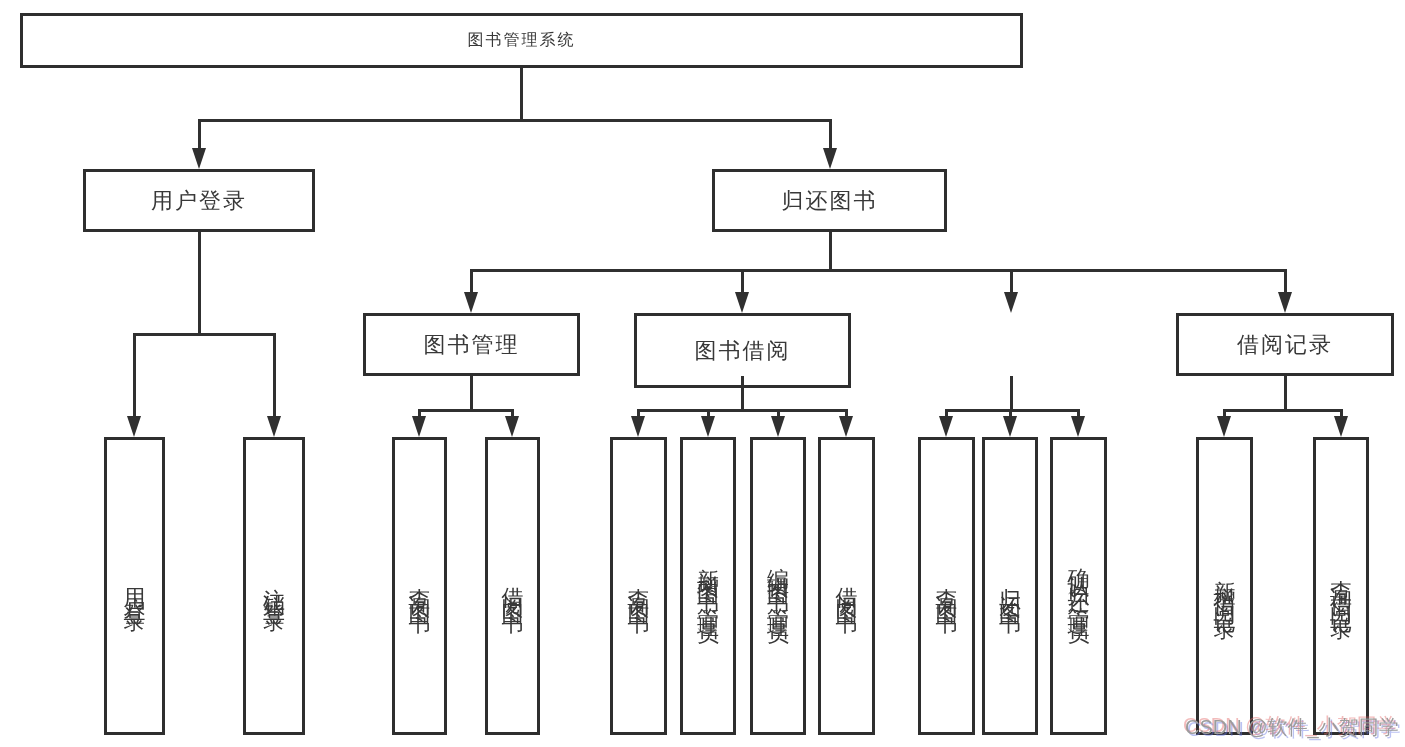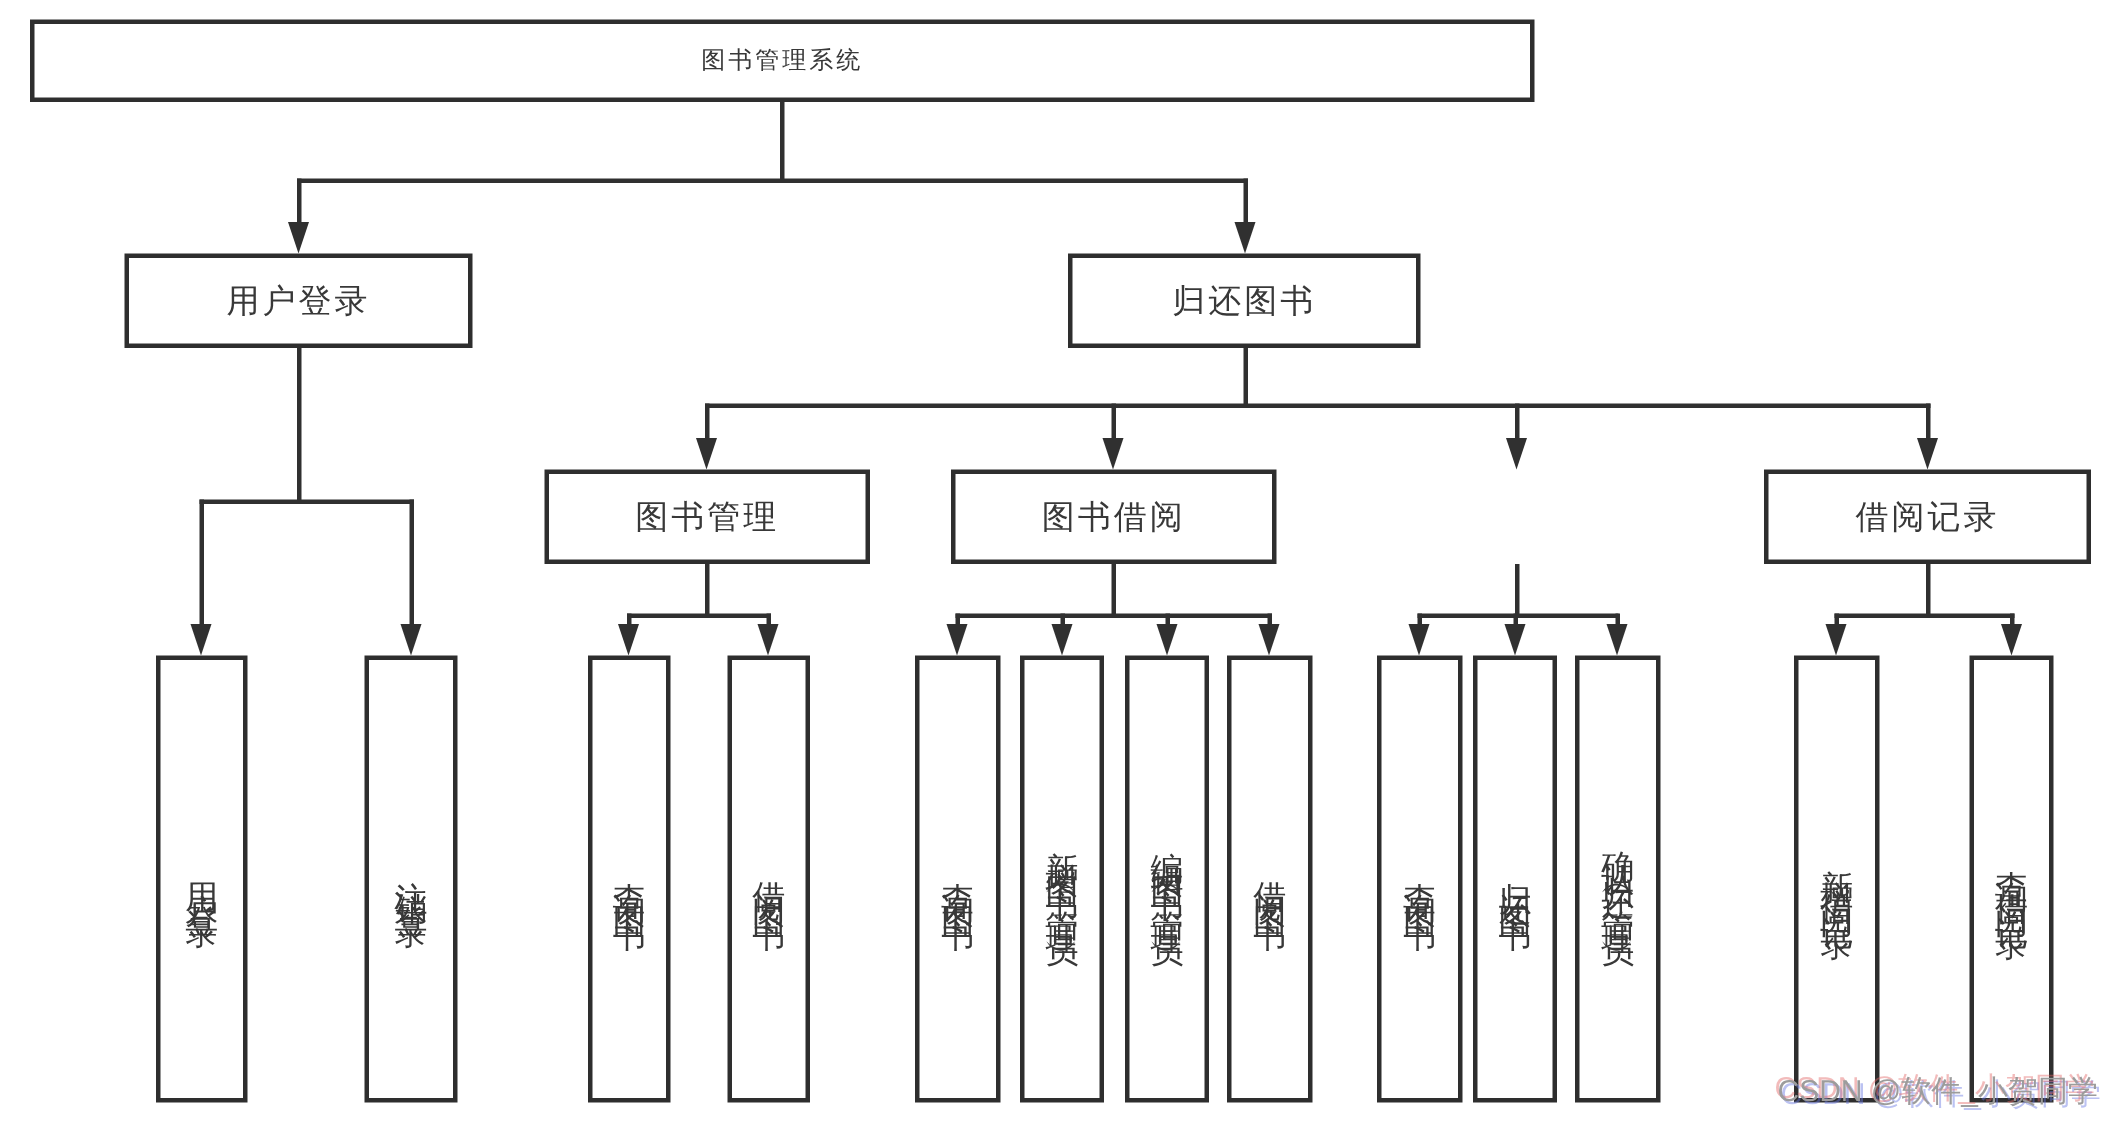--- a/index.html
+++ b/index.html
@@ -86,21 +86,21 @@
   <div class="vl" style="left:470px;top:269px;height:26px"></div>
   <div class="arr" style="left:464px;top:292px"></div>
   <div class="vl" style="left:741px;top:269px;height:26px"></div>
   <div class="arr" style="left:735px;top:292px"></div>
   <div class="vl" style="left:1010px;top:269px;height:26px"></div>
   <div class="arr" style="left:1004px;top:292px"></div>
   <div class="vl" style="left:1284px;top:269px;height:26px"></div>
   <div class="arr" style="left:1278px;top:292px"></div>
 
   <div class="box" style="left:363px;top:313px;width:217px;height:63px">图书管理</div>
-  <div class="box" style="left:634px;top:313px;width:217px;height:63px">图书借阅</div>
+  <div class="box" style="left:634px;top:313px;width:217px;height:75px">图书借阅</div>
   <div class="box" style="left:1176px;top:313px;width:218px;height:63px">借阅记录</div>
 
   <div class="vl" style="left:470px;top:376px;height:36px"></div>
   <div class="hl" style="left:418px;top:409px;width:96px"></div>
   <div class="vl" style="left:418px;top:409px;height:10px"></div>
   <div class="arr" style="left:412px;top:416px"></div>
   <div class="vl" style="left:511px;top:409px;height:10px"></div>
   <div class="arr" style="left:505px;top:416px"></div>
 
   <div class="vl" style="left:741px;top:376px;height:36px"></div>

